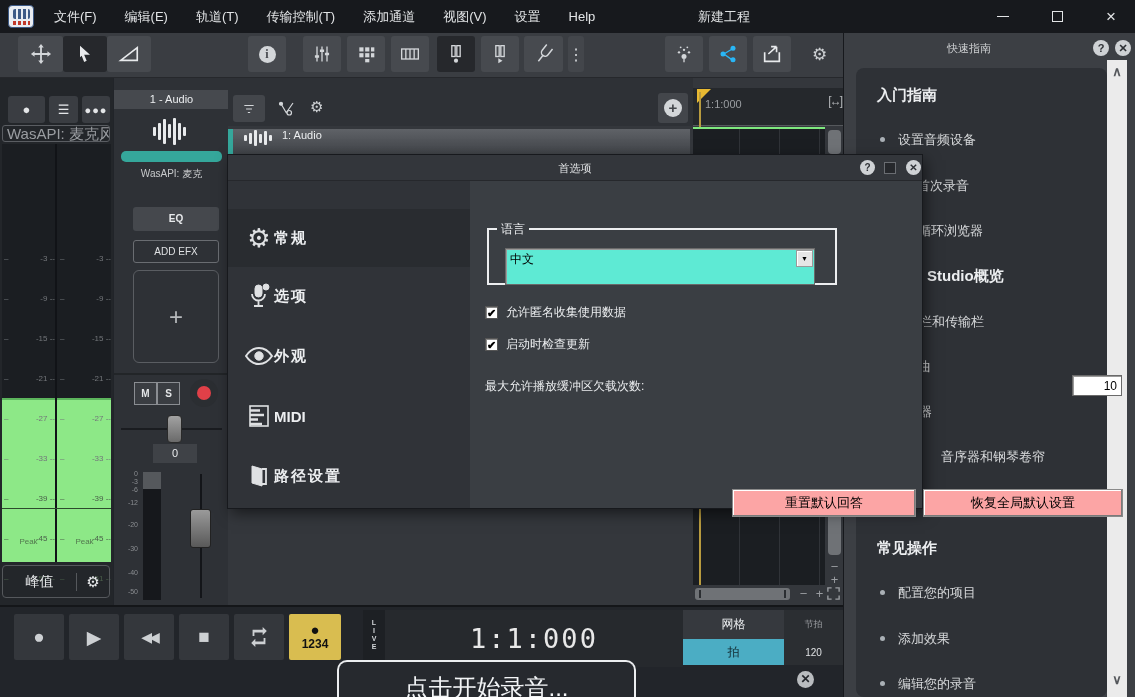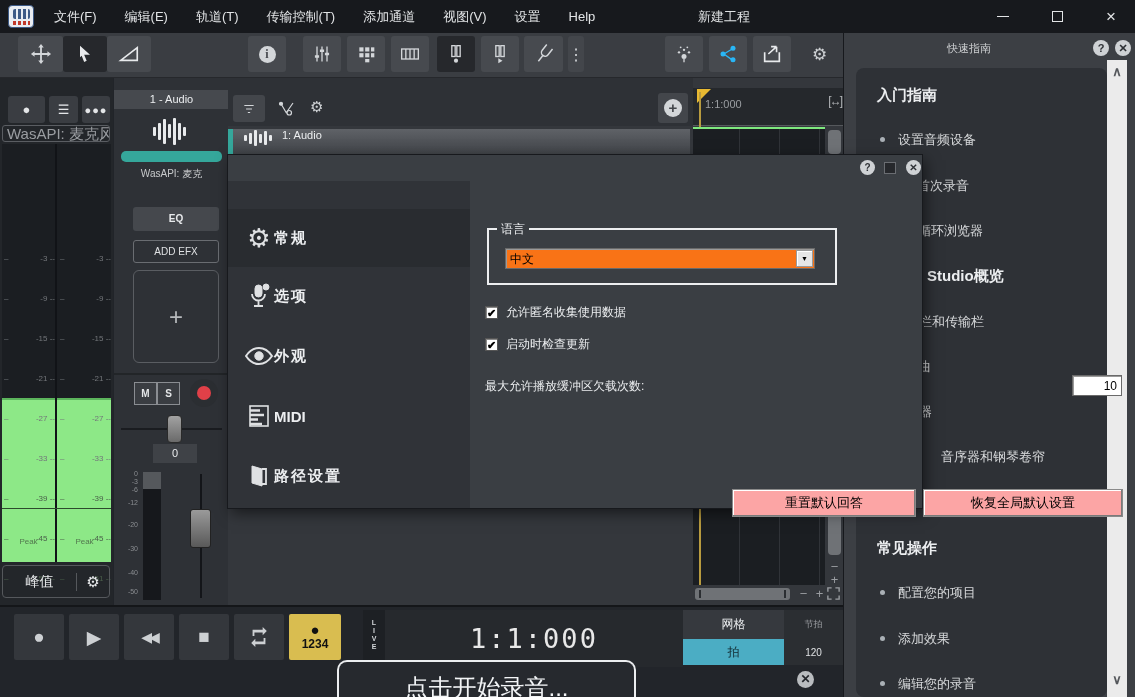--- a/index.html
+++ b/index.html
@@ -119,21 +119,21 @@
   .dlg-max { position:absolute; left:656px; top:7px; width:12px; height:12px; background:#26282c; border:1px solid #6a6d72; }
   .dlg-nav { position:absolute; left:0; top:26px; width:242px; height:327px; background:#303338; }
   .nav-row { position:absolute; left:0; width:242px; height:58px; display:flex; align-items:center; }
   .nav-row.sel { background:#292c30; }
   .nav-row .nico { width:30px; margin-left:16px; display:flex; justify-content:center; color:#dfe1e3; }
   .nav-row .nlbl { font-size:15px; font-weight:bold; color:#eceef0; letter-spacing:2px; }
   .nav-row svg { stroke:#dfe1e3; fill:#dfe1e3; }
   .dlg-body { position:absolute; left:242px; top:26px; width:452px; height:327px; }
   .groupbox { position:absolute; left:17px; top:47px; width:350px; height:57px; border:2px solid #eceef0; }
   .gb-lbl { position:absolute; left:8px; top:-9px; background:#3a3e43; padding:0 4px; font-size:12px; color:#eceef0; }
-  .combo { position:absolute; left:16px; top:18px; width:310px; height:21px; background:#f97316; border:1px solid #6a6a6a; box-shadow:inset 1px 1px 0 #9a9a9a;padding-left:45px; }
+  .combo { position:absolute; left:16px; top:18px; width:310px; height:37px; background:#5eead4; border:1px solid #6a6a6a; box-shadow:inset 1px 1px 0 #9a9a9a;padding-left:45px; }
   .combo .cv { position:absolute; left:4px; top:2px; font-size:12px; color:#000; }
   .combo .cbtn { position:absolute; right:1px; top:1px; width:17px; height:17px; background:#e6e6e6; border:1px solid #9a9a9a; box-shadow:inset 1px 1px 0 #fff; color:#000; font-size:7px; text-align:center; line-height:16px; }
   .chkrow { position:absolute; left:15px; display:flex; align-items:center; gap:8px; font-size:12px; color:#eceef0; }
   .chk { width:13px; height:13px; background:#fff; border:1px solid #555; box-shadow:inset 1px 1px 0 #888; color:#000; font-size:11px; line-height:12px; text-align:center; font-weight:bold; }
   .numlbl { position:absolute; left:15px; top:197px; font-size:12px; color:#eceef0; }
   .numinput { position:absolute; left:602px; top:194px; width:50px; height:21px; background:#fff; border:1px solid #6a6a6a; box-shadow:inset 1px 1px 0 #9a9a9a; font-size:12px; color:#000; text-align:right; padding:3px 4px 0 0; }
   .dlgbtn { position:absolute; top:308px; height:28px; background:#fca5a5; border:1px solid #8a8a8a; box-shadow:inset -1px -1px 0 #7a7a7a, inset 1px 1px 0 #fff; color:#000; font-size:13px; text-align:center; line-height:26px; }
 </style>
 </head>
 <body>
@@ -481,20 +481,21 @@
         <span class="qg-b" style="left: 24px; top: 613px;"></span>
         <div class="qg-row qg-i" style="left: 42px; top: 607px; font-family: Liberation Serif, serif;">编辑您的录音</div>
       </div>
     <div class="rp-scroll">
       <span class="chev" style="top:4px">∧</span>
       <span class="chev" style="top:612px">∨</span>
     </div>
   </div>
 
   <div class="dialog">
+    <div class="dlg-title">首选项</div>
     <div class="dlg-tico" style="left:632px">?</div>
     <div class="dlg-max"></div>
     <div class="dlg-tico" style="left:678px">✕</div>
 
     <div class="dlg-nav">
       <div class="nav-row sel" style="top:28px">
         <span class="nico" style="font-size:26px">⚙</span>
         <span class="nlbl">常规</span>
       </div>
       <div class="nav-row" style="top:86px">

